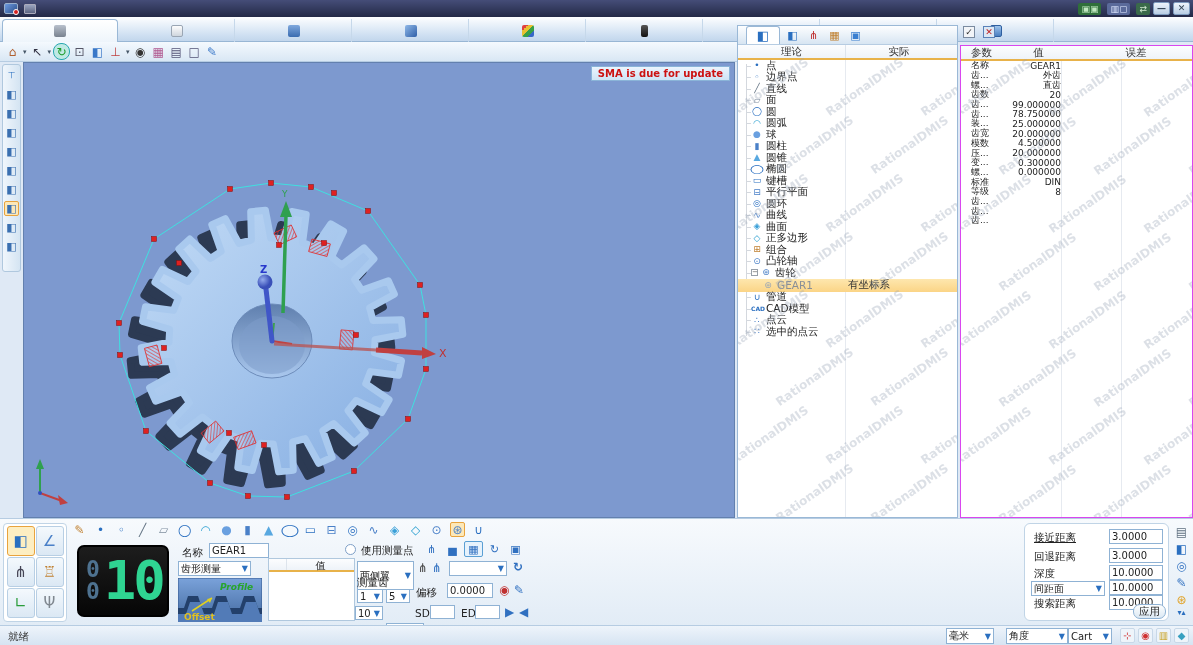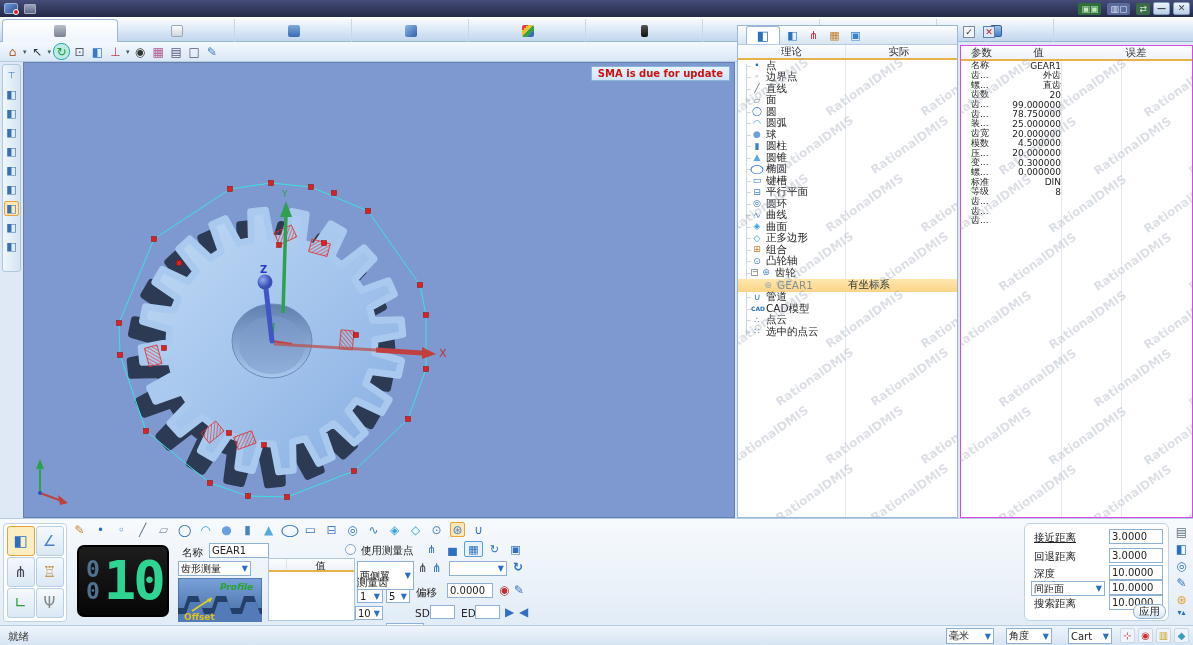--- a/index.html
+++ b/index.html
@@ -737,21 +737,21 @@
     <span style="color:#2a6fc0;font-size:8px;line-height:.8">▾▴</span>
   </div>
 </div>
 
 <div id="status-bar">
   <span id="ready-text">就绪</span>
   <div class="fsel" style="left:946px;top:2px;width:48px;height:16px">
     <span>毫米</span>
       <span class="ca">▼</span>
   </div>
-  <div class="fsel" style="left:1006px;top:2px;width:46px;height:16px">
+  <div class="fsel" style="left:1006px;top:2px;width:62px;height:16px">
     <span>角度</span>
       <span class="ca">▼</span>
   </div>
   <div class="fsel" style="left:1068px;top:2px;width:44px;height:16px">
     <span>Cart</span>
       <span class="ca">▼</span>
   </div>
   <span class="st-ico" style="left:1120px;color:#d03030;border:1px solid #c8d8e8;background:#eef4fa">⊹</span>
   <span class="st-ico" style="left:1138px;color:#d03030;border:1px solid #c8d8e8;background:#eef4fa">◉</span>
   <span class="st-ico" style="left:1156px;color:#c8a020;border:1px solid #c8d8e8;background:#eef4fa">▥</span>

